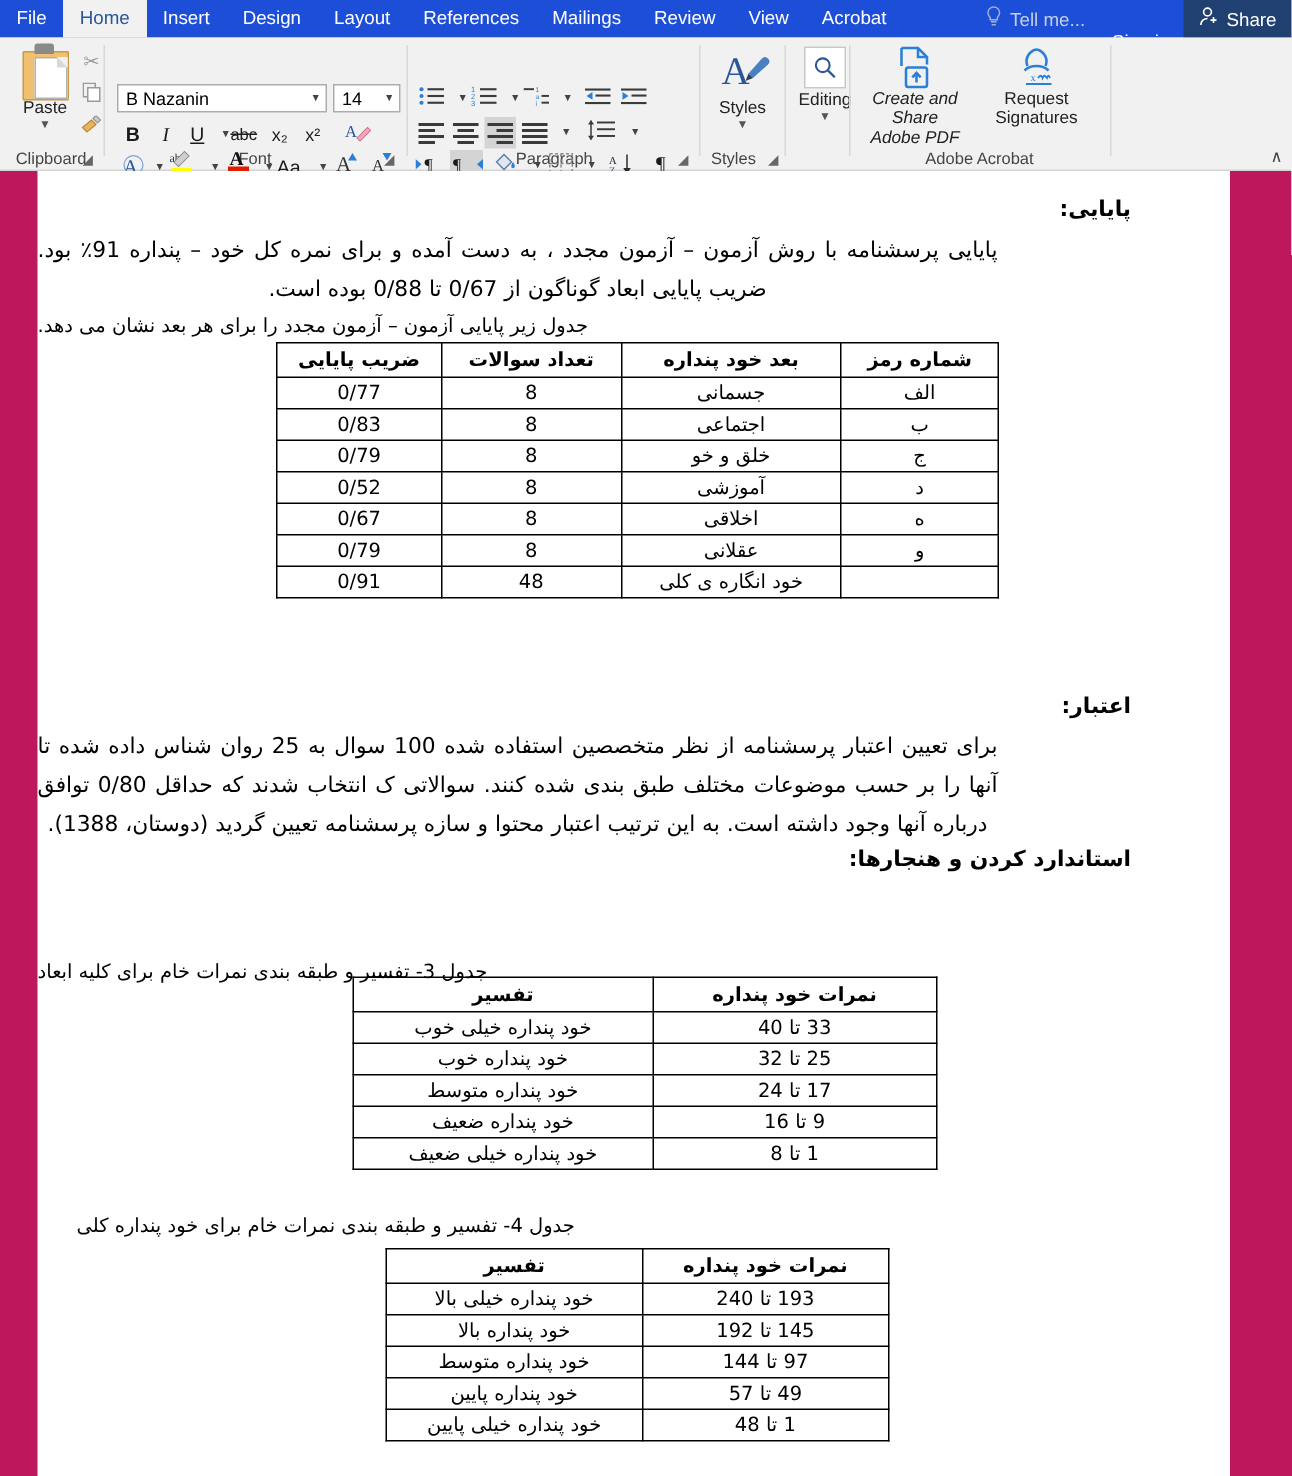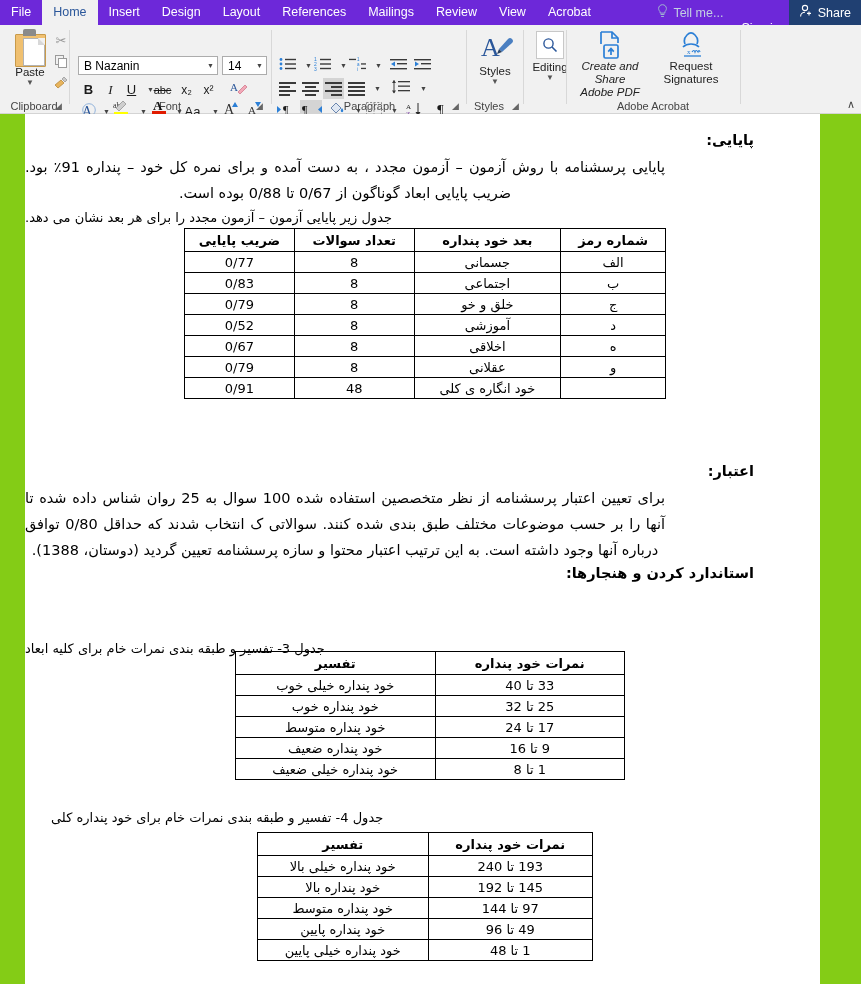--- a/index.html
+++ b/index.html
@@ -22,21 +22,21 @@
     height: 984px;
     overflow: hidden;
     background: #e6e6e6;
   }
 
   
   .titlebar {
     position: absolute;
     left: 0; top: 0;
     width: 861px; height: 25px;
-    background: #6d28d9;
+    background: #1d4ed8;
     display: flex;
     align-items: stretch;
   }
   .tab {
     display: flex;
     align-items: center;
     padding: 0 11px;
     color: #ffffff;
     font-size: 12.5px;
     line-height: 25px;
@@ -258,21 +258,21 @@
     right: 6px; bottom: 2px;
     font-size: 11px;
     color: #444;
   }
 
   
   .docarea {
     position: absolute;
     left: 0; top: 114px;
     width: 861px; height: 870px;
-    background: #84cc16;
+    background: #be185d;
     overflow: hidden;
   }
   .page {
     position: absolute;
     left: 25px; top: 0;
     width: 795px;
     height: 870px;
     background: #ffffff;
     box-sizing: border-box;
   }
@@ -891,21 +891,21 @@
             </tr>
             <tr>
               <td>145 تا 192</td>
               <td>خود پنداره بالا</td>
             </tr>
             <tr>
               <td>97 تا 144</td>
               <td>خود پنداره متوسط</td>
             </tr>
             <tr>
-              <td>49 تا 96</td>
+              <td>49 تا 57</td>
               <td>خود پنداره پایین</td>
             </tr>
             <tr>
               <td>1 تا 48</td>
               <td>خود پنداره خیلی پایین</td>
             </tr>
           </tbody>
         </table>
 
     </div>

